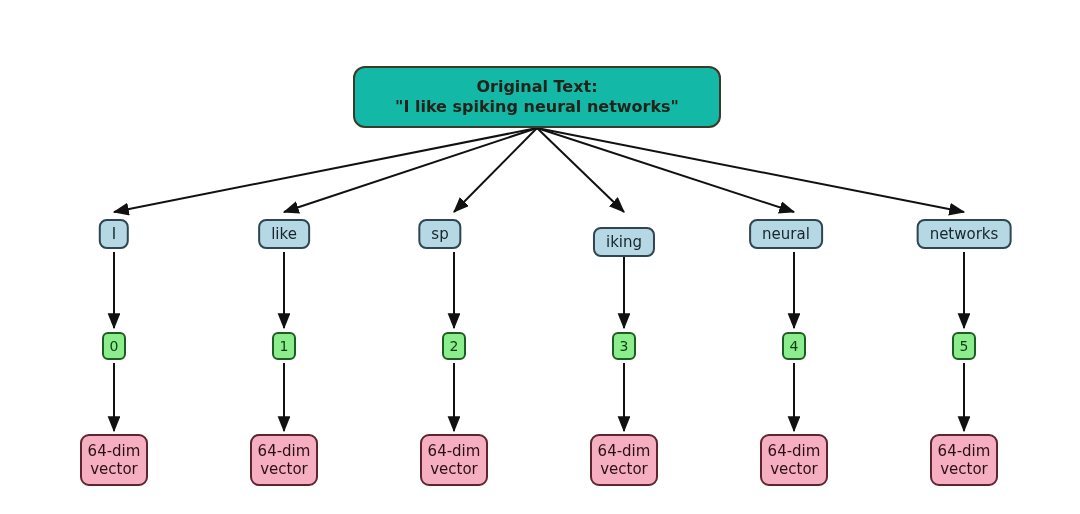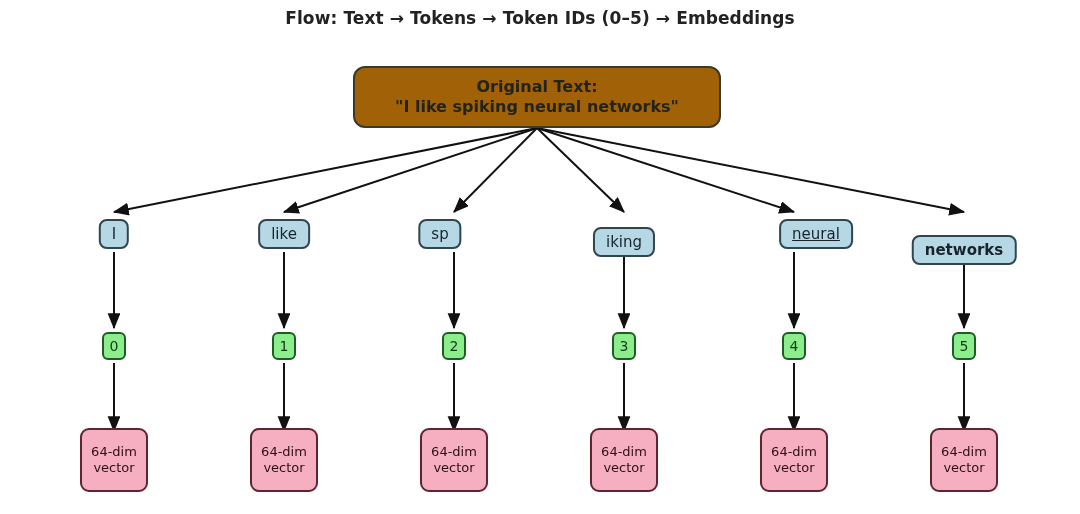--- a/index.html
+++ b/index.html
@@ -45,21 +45,21 @@
     justify-content: center;
     text-align: center;
     transform: translate(-50%, -50%);
   }
 
   #original-text-box {
     left: 537px;
     top: 97px;
     width: 368px;
     height: 62px;
-    background: #a16207;
+    background: #14b8a6;
     border: 2px solid #3a3a2a;
     border-radius: 12px;
     flex-direction: column;
     font-size: 16px;
     font-weight: bold;
     color: #23231b;
     line-height: 1.28;
   }
   #original-text-box .ot-line { display: block; white-space: nowrap; }
 
@@ -79,37 +79,36 @@
     height: 28px;
     background: #8ced8c;
     border: 2px solid #1d5c22;
     border-radius: 6px;
     font-size: 14px;
     color: #0e3d13;
   }
 
   .vec-box {
     width: 68px;
-    height: 64px;
+    height: 52px;
     background: #f6afc0;
     border: 2px solid #5e2430;
     border-radius: 9px;
     flex-direction: column;
-    font-size: 13px;
+    font-size: 15px;
     color: #2b1016;
     line-height: 1.22;
   }
   .vec-box .vec-line { display: block; white-space: nowrap; }
 </style>
 </head>
 <body>
 
 <div id="canvas">
 
-  <div id="title">Flow: Text → Tokens → Token IDs (0–5) → Embeddings</div>
 
   <svg id="arrow-layer" viewBox="0 0 1080 514" width="1080" height="514">
     <defs>
       <marker id="ah" markerWidth="9" markerHeight="9" refX="7.4" refY="3.2" orient="auto" markerUnits="strokeWidth">
         <path d="M0,0 L8,3.2 L0,6.4 z" fill="#111111"></path>
       </marker>
     </defs>
     <g id="fanout-arrows" stroke="#111111" stroke-width="2" fill="none" marker-end="url(#ah)">
         <line x1="537" y1="128" x2="114" y2="212"></line>
         <line x1="537" y1="128" x2="284" y2="212"></line>
@@ -178,31 +177,31 @@
     <div class="node token-box" style="left: 624px; top: 242px;">
       <span>iking</span>
     </div>
     <div class="node id-box" style="left: 624px; top: 346px;">
       <span>3</span>
     </div>
     <div class="node vec-box" style="left: 624px; top: 460px;">
       <span class="vec-line">64-dim</span>
       <span class="vec-line">vector</span>
     </div>
-    <div class="node token-box" style="left: 816px; top: 234px; text-decoration: underline;">
+    <div class="node token-box" style="left: 786px; top: 234px;">
       <span>neural</span>
     </div>
     <div class="node id-box" style="left: 794px; top: 346px;">
       <span>4</span>
     </div>
     <div class="node vec-box" style="left: 794px; top: 460px;">
       <span class="vec-line">64-dim</span>
       <span class="vec-line">vector</span>
     </div>
-    <div class="node token-box" style="left: 964px; top: 250px; font-weight: bold;">
+    <div class="node token-box" style="left: 964px; top: 234px;">
       <span>networks</span>
     </div>
     <div class="node id-box" style="left: 964px; top: 346px;">
       <span>5</span>
     </div>
     <div class="node vec-box" style="left: 964px; top: 460px;">
       <span class="vec-line">64-dim</span>
       <span class="vec-line">vector</span>
     </div>
   </div>

